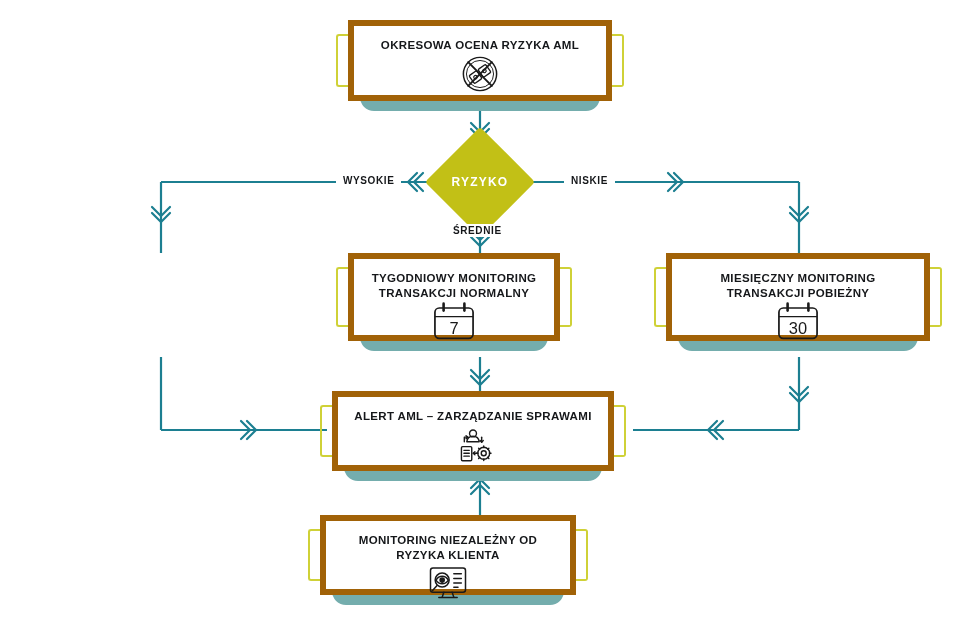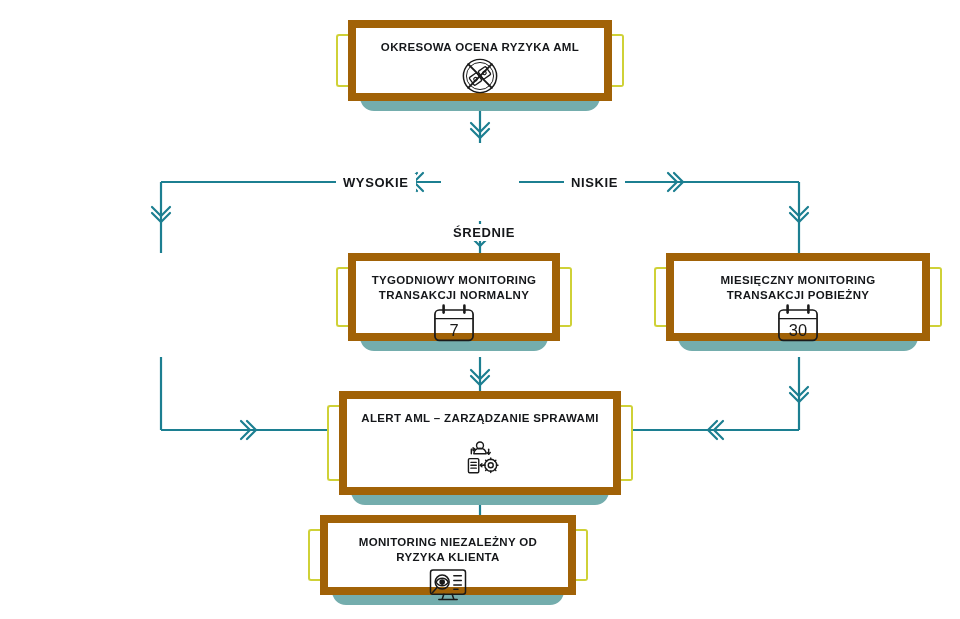--- a/index.html
+++ b/index.html
@@ -20,21 +20,21 @@
     background:#74adad;border-radius:14px;
   }
   .node .bracket{
     position:absolute;top:14px;bottom:14px;width:12px;
     border:2px solid #cfd137;
   }
   .node .bracket.left{left:-12px;border-right:none;border-radius:3px 0 0 3px;}
   .node .bracket.right{right:-12px;border-left:none;border-radius:0 3px 3px 0;}
   .node .card{
     position:absolute;left:0;top:0;right:0;bottom:0;
-    background:#ffffff;border:8px solid #a16207;
+    background:#ffffff;border:6px solid #a16207;
     display:flex;flex-direction:column;align-items:center;
     justify-content:flex-start;box-sizing:border-box;
   }
   .node .title{
     font-size:11.5px;font-weight:bold;color:#15171a;
     letter-spacing:.35px;text-align:center;line-height:1.32;
     margin-top:12px;padding:0 10px;text-transform:uppercase;
   }
   .node .glyph{
     flex:1;display:flex;align-items:center;justify-content:center;
@@ -50,21 +50,21 @@
   #diamond .dlabel{
     position:absolute;left:0;top:0;width:100%;height:100%;
     display:flex;align-items:center;justify-content:center;
     color:#ffffff;font-size:12px;font-weight:bold;letter-spacing:1.2px;
     pointer-events:none;
   }
 
   
   .elabel{
     position:absolute;z-index:4;background:#ffffff;
-    font-size:13px;font-weight:bold;color:#15171a;letter-spacing:.6px;
+    font-size:10px;font-weight:bold;color:#15171a;letter-spacing:.6px;
     padding:1px 7px;white-space:nowrap;
   }
 </style>
 </head>
 <body>
 
 <div id="canvas">
 
   <svg id="wires" viewBox="0 0 960 619" xmlns="http://www.w3.org/2000/svg">
     <defs>
@@ -138,20 +138,24 @@
             <rect x="25" y="18.5" width="10.5" height="11" rx="1.4" fill="none" stroke="#1a1a1a" stroke-width="1.5"></rect>
             <circle cx="30.2" cy="24" r="2" fill="none" stroke="#1a1a1a" stroke-width="1.3"></circle>
           </g>
           <line x1="10.5" y1="37.5" x2="37.5" y2="10.5" stroke="#1a1a1a" stroke-width="2.2" stroke-linecap="round"></line>
           <line x1="10.5" y1="10.5" x2="37.5" y2="37.5" stroke="#1a1a1a" stroke-width="2.2" stroke-linecap="round"></line>
         </svg>
       </div>
     </div>
   </div>
 
+  <div id="diamond" style="left:441px;top:143px;width:78px;height:78px;">
+    <div class="dia"></div>
+    <div class="dlabel">RYZYKO</div>
+  </div>
 
   <div class="elabel" style="left:336px;top:174px;">WYSOKIE</div>
   <div class="elabel" style="left:564px;top:174px;">NISKIE</div>
   <div class="elabel" style="left:446px;top:224px;">ŚREDNIE</div>
 
 
   <div class="node" id="n-weekly" style="left:348px;top:253px;width:212px;height:88px;">
     <div class="shadow"></div>
     <div class="bracket left"></div>
     <div class="bracket right"></div>
@@ -180,21 +184,21 @@
           <line x1="18" y1="3" x2="18" y2="11" stroke="#1a1a1a" stroke-width="3" stroke-linecap="round"></line>
           <line x1="42" y1="3" x2="42" y2="11" stroke="#1a1a1a" stroke-width="3" stroke-linecap="round"></line>
           <rect x="8" y="8" width="44" height="35" rx="5" fill="none" stroke="#1a1a1a" stroke-width="2"></rect>
           <line x1="8" y1="18" x2="52" y2="18" stroke="#1a1a1a" stroke-width="1.6"></line>
           <text x="30" y="38" text-anchor="middle" font-family="&quot;Liberation Sans&quot;, sans-serif" font-size="19" fill="#1a1a1a">30</text>
         </svg>
       </div>
     </div>
   </div>
 
-  <div class="node" id="n-alert" style="left:339px;top:391px;width:282px;height:104px;">
+  <div class="node" id="n-alert" style="left:332px;top:391px;width:282px;height:80px;">
     <div class="shadow"></div>
     <div class="bracket left"></div>
     <div class="bracket right"></div>
     <div class="card">
       <div class="title">ALERT AML – ZARZĄDZANIE SPRAWAMI</div>
       <div class="glyph">
         <svg width="48" height="38" viewBox="0 0 58 46">
           <g fill="none" stroke="#1a1a1a" stroke-width="1.7" stroke-linecap="round" stroke-linejoin="round">
             <circle cx="29" cy="9" r="4.2"></circle>
             <path d="M21.5 19 C22 14.6 25 12.4 29 12.4 C33 12.4 36 14.6 36.5 19 Z"></path>

